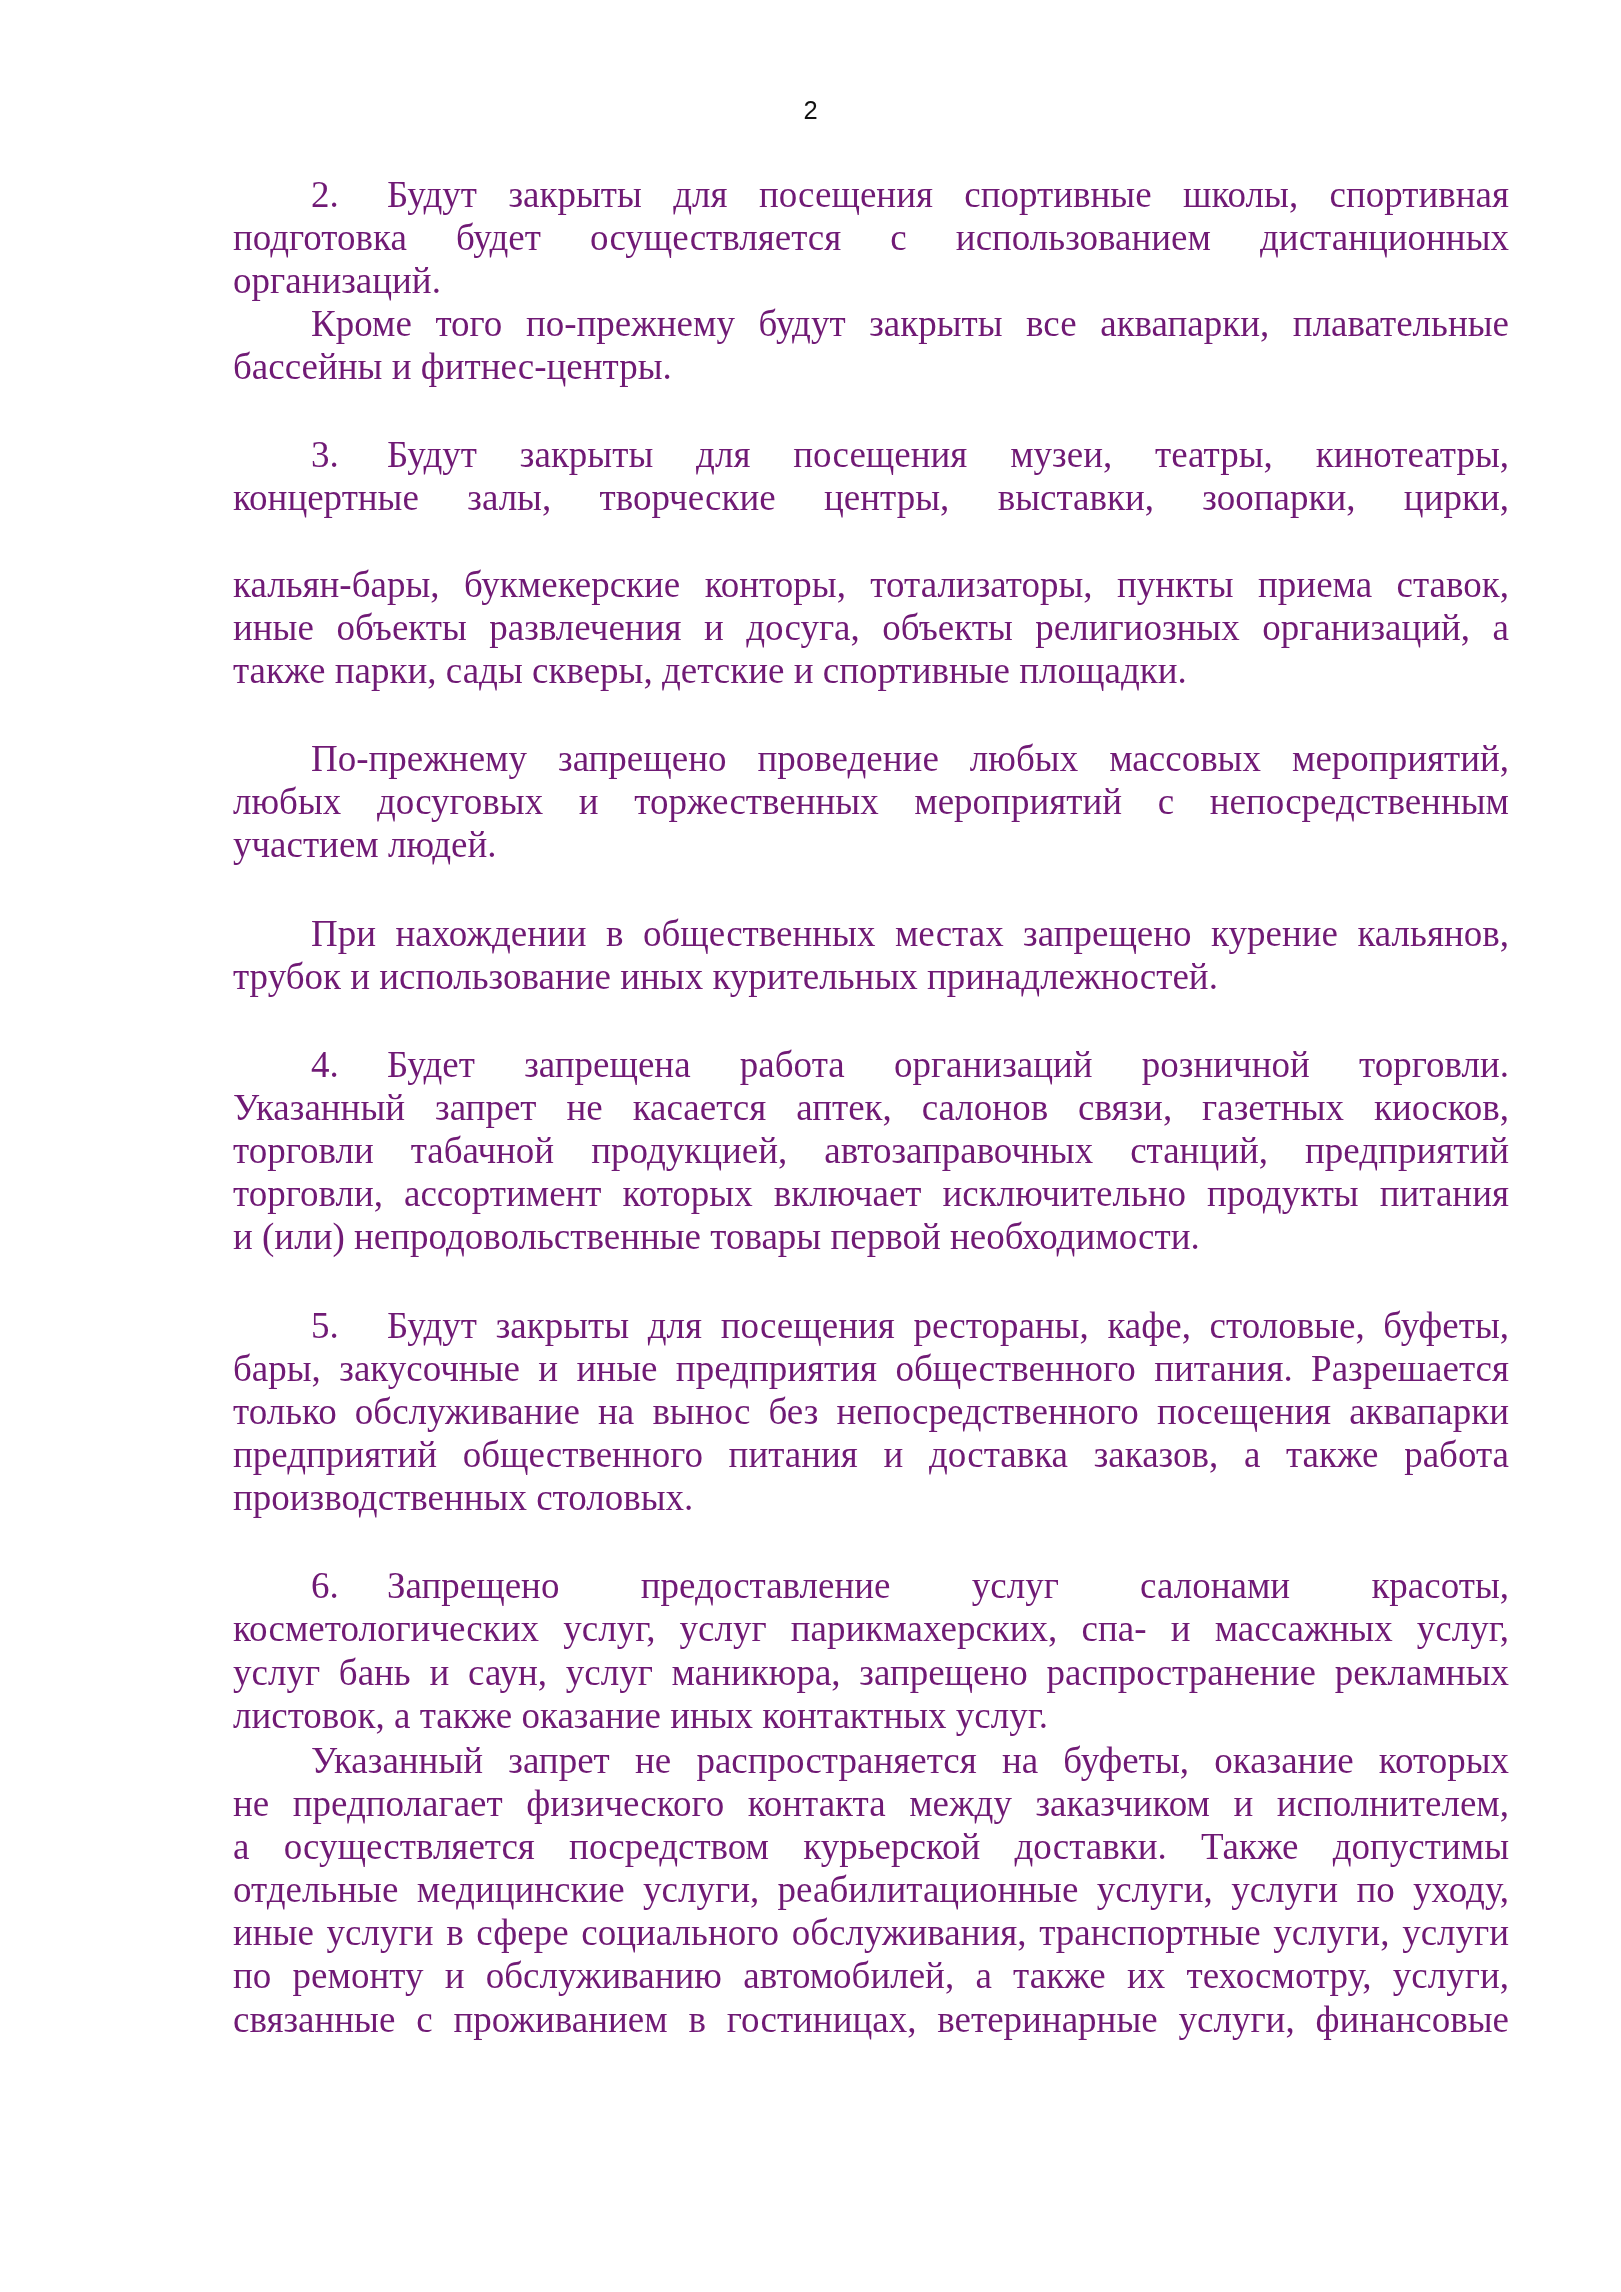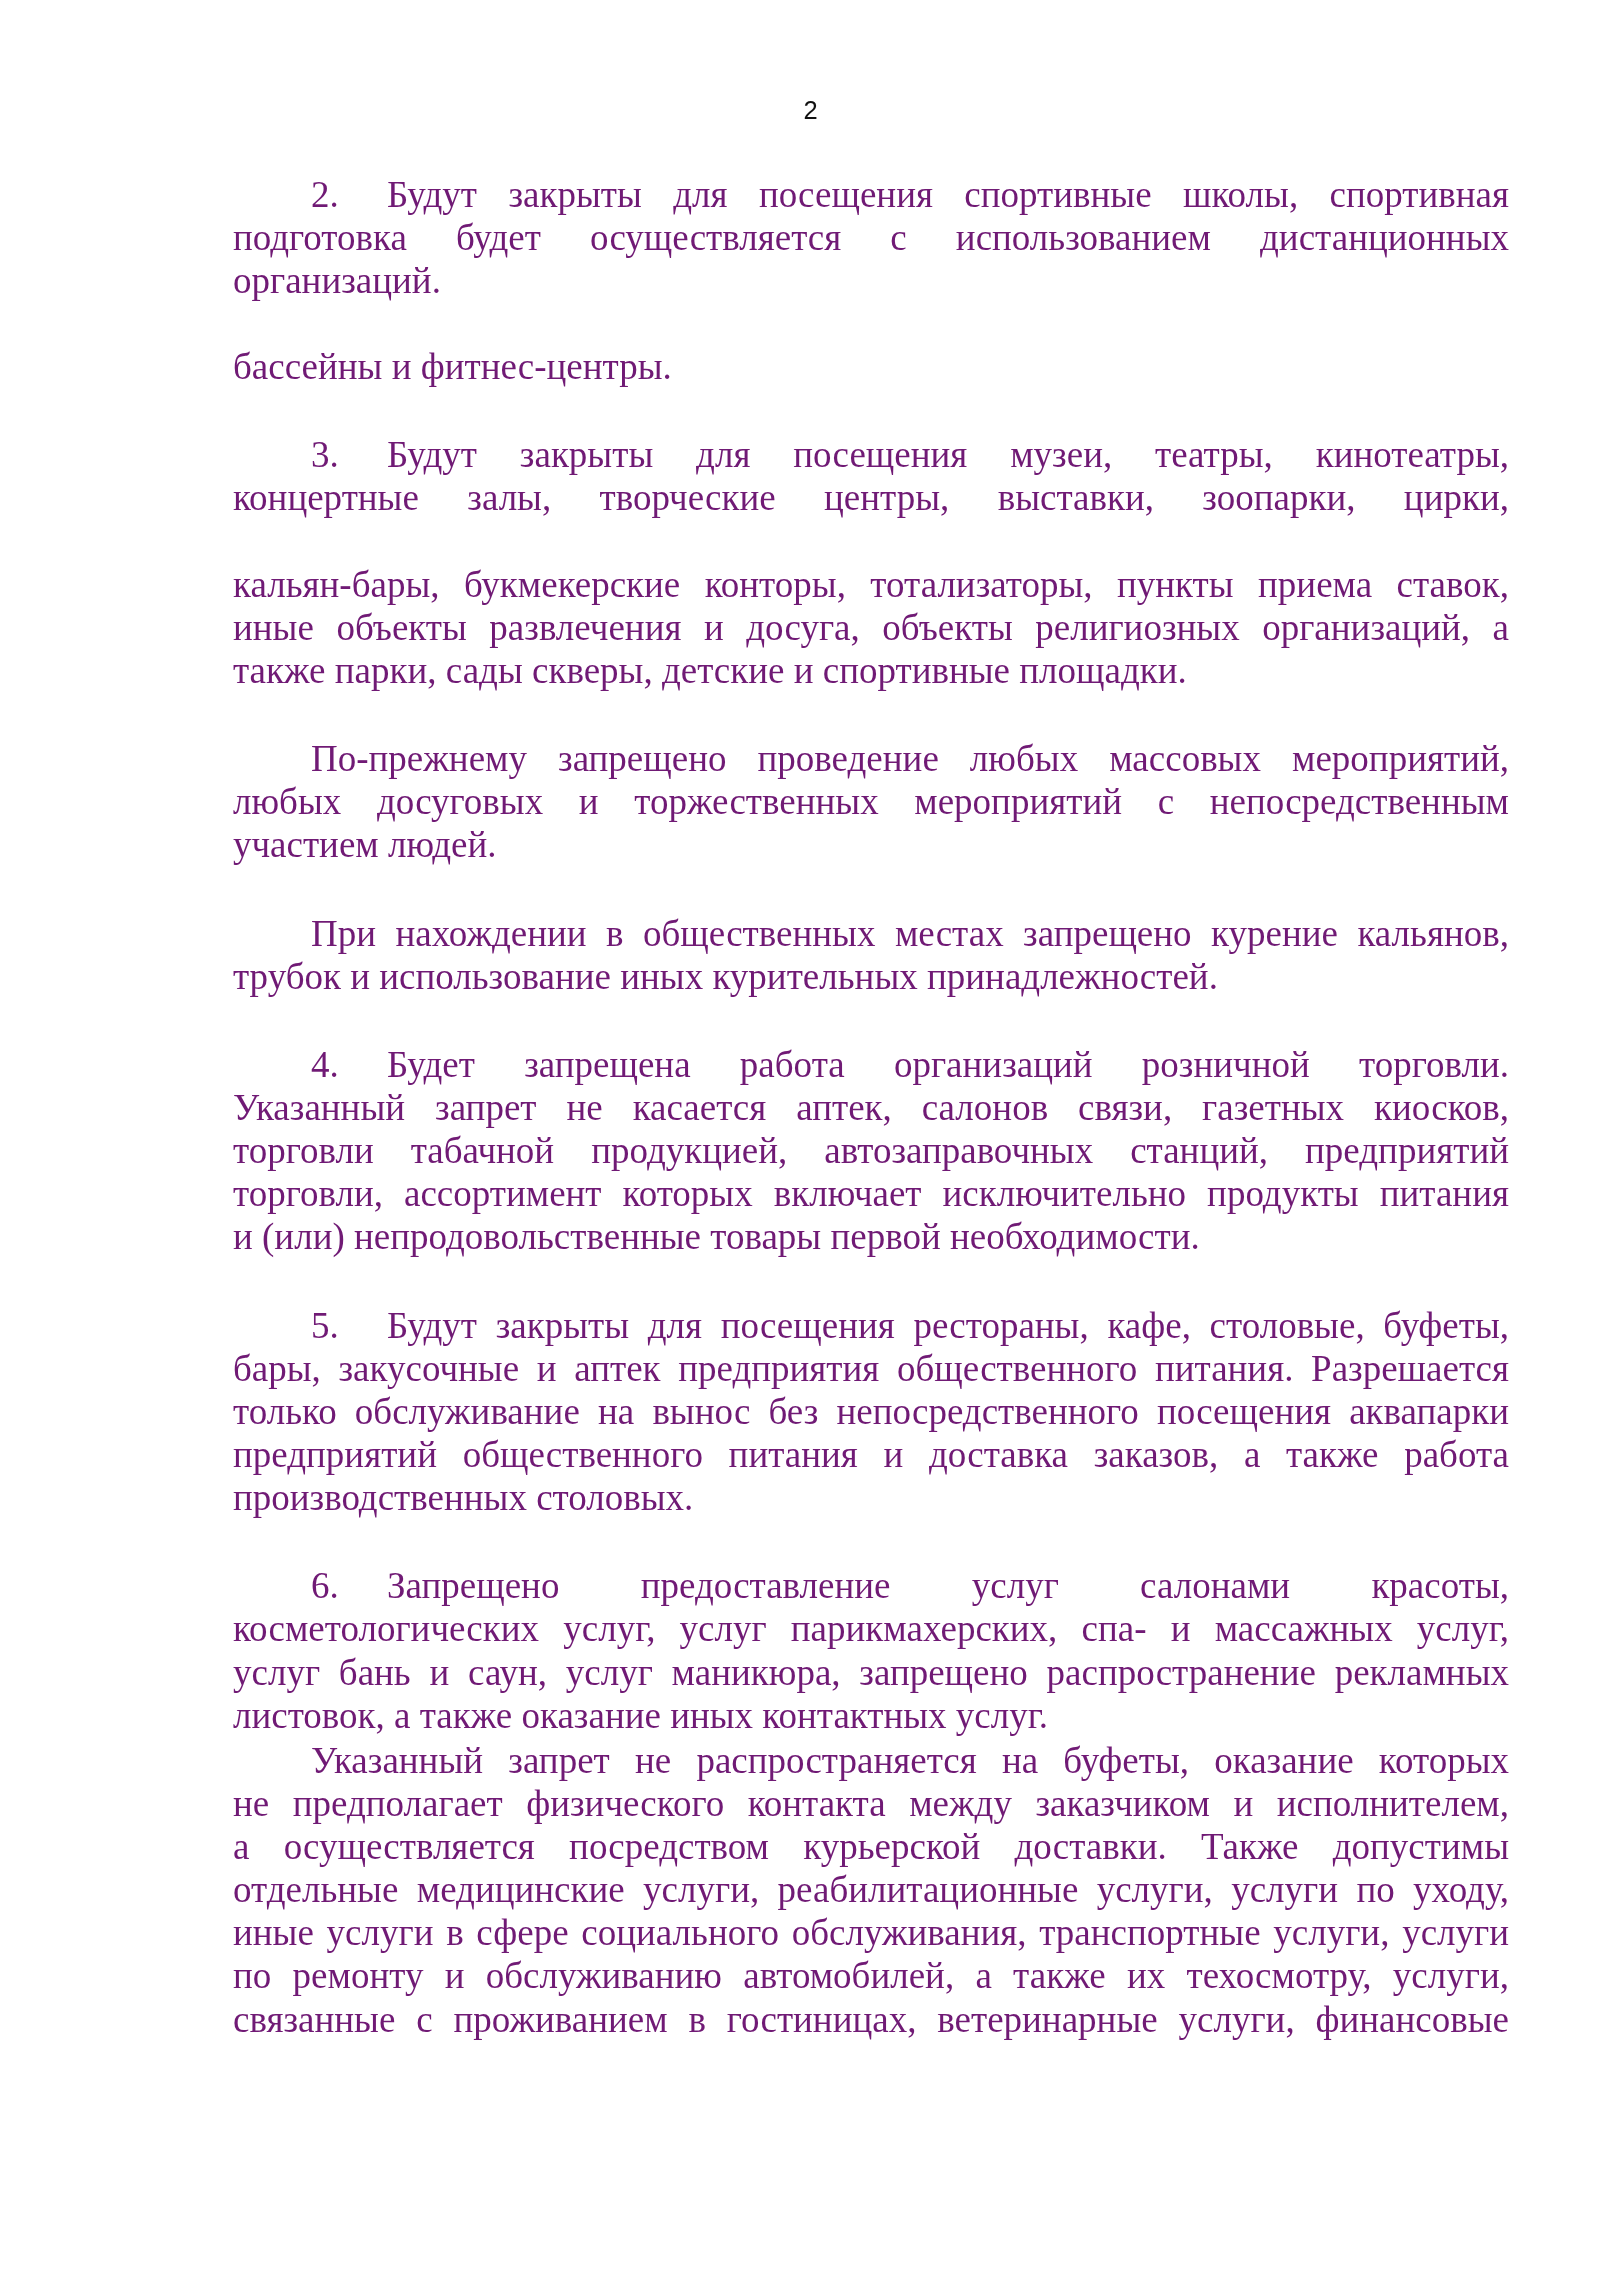--- a/index.html
+++ b/index.html
@@ -23,20 +23,21 @@
 </head>
 <body>
 
 <div class="page">
   <div class="page-number">2</div>
 
   <div class="line j first" style="top:173px"><span class="num">2.</span><span>Будут закрыты для посещения спортивные школы, спортивная</span></div>
   <div class="line j" style="top:216px">подготовка будет осуществляется с использованием дистанционных</div>
   <div class="line" style="top:259px">организаций.</div>
 
+  <div class="line j first" style="top:302px">Кроме того по-прежнему будут закрыты все аквапарки, плавательные</div>
   <div class="line" style="top:345px">бассейны и фитнес-центры.</div>
 
   <div class="line j first" style="top:433px"><span class="num">3.</span><span>Будут закрыты для посещения музеи, театры, кинотеатры,</span></div>
   <div class="line j" style="top:476px">концертные залы, творческие центры, выставки, зоопарки, цирки,</div>
   <div class="line j" style="top:563px">кальян-бары, букмекерские конторы, тотализаторы, пункты приема ставок,</div>
   <div class="line j" style="top:606px">иные объекты развлечения и досуга, объекты религиозных организаций, а</div>
   <div class="line" style="top:649px">также парки, сады скверы, детские и спортивные площадки.</div>
 
   <div class="line j first" style="top:737px">По-прежнему запрещено проведение любых массовых мероприятий,</div>
   <div class="line j" style="top:780px">любых досуговых и торжественных мероприятий с непосредственным</div>
@@ -45,21 +46,21 @@
   <div class="line j first" style="top:912px">При нахождении в общественных местах запрещено курение кальянов,</div>
   <div class="line" style="top:955px">трубок и использование иных курительных принадлежностей.</div>
 
   <div class="line j first" style="top:1043px"><span class="num">4.</span><span>Будет запрещена работа организаций розничной торговли.</span></div>
   <div class="line j" style="top:1086px">Указанный запрет не касается аптек, салонов связи, газетных киосков,</div>
   <div class="line j" style="top:1129px">торговли табачной продукцией, автозаправочных станций, предприятий</div>
   <div class="line j" style="top:1172px">торговли, ассортимент которых включает исключительно продукты питания</div>
   <div class="line" style="top:1215px">и (или) непродовольственные товары первой необходимости.</div>
 
   <div class="line j first" style="top:1304px"><span class="num">5.</span><span>Будут закрыты для посещения рестораны, кафе, столовые, буфеты,</span></div>
-  <div class="line j" style="top:1347px">бары, закусочные и аптек предприятия общественного питания. Разрешается</div>
+  <div class="line j" style="top:1347px">бары, закусочные и иные предприятия общественного питания. Разрешается</div>
   <div class="line j" style="top:1390px">только обслуживание на вынос без непосредственного посещения аквапарки</div>
   <div class="line j" style="top:1433px">предприятий общественного питания и доставка заказов, а также работа</div>
   <div class="line" style="top:1476px">производственных столовых.</div>
 
   <div class="line j first" style="top:1564px"><span class="num">6.</span><span>Запрещено предоставление услуг салонами красоты,</span></div>
   <div class="line j" style="top:1607px">косметологических услуг, услуг парикмахерских, спа- и массажных услуг,</div>
   <div class="line j" style="top:1651px">услуг бань и саун, услуг маникюра, запрещено распространение рекламных</div>
   <div class="line" style="top:1694px">листовок, а также оказание иных контактных услуг.</div>
 
   <div class="line j first" style="top:1739px">Указанный запрет не распространяется на буфеты, оказание которых</div>

